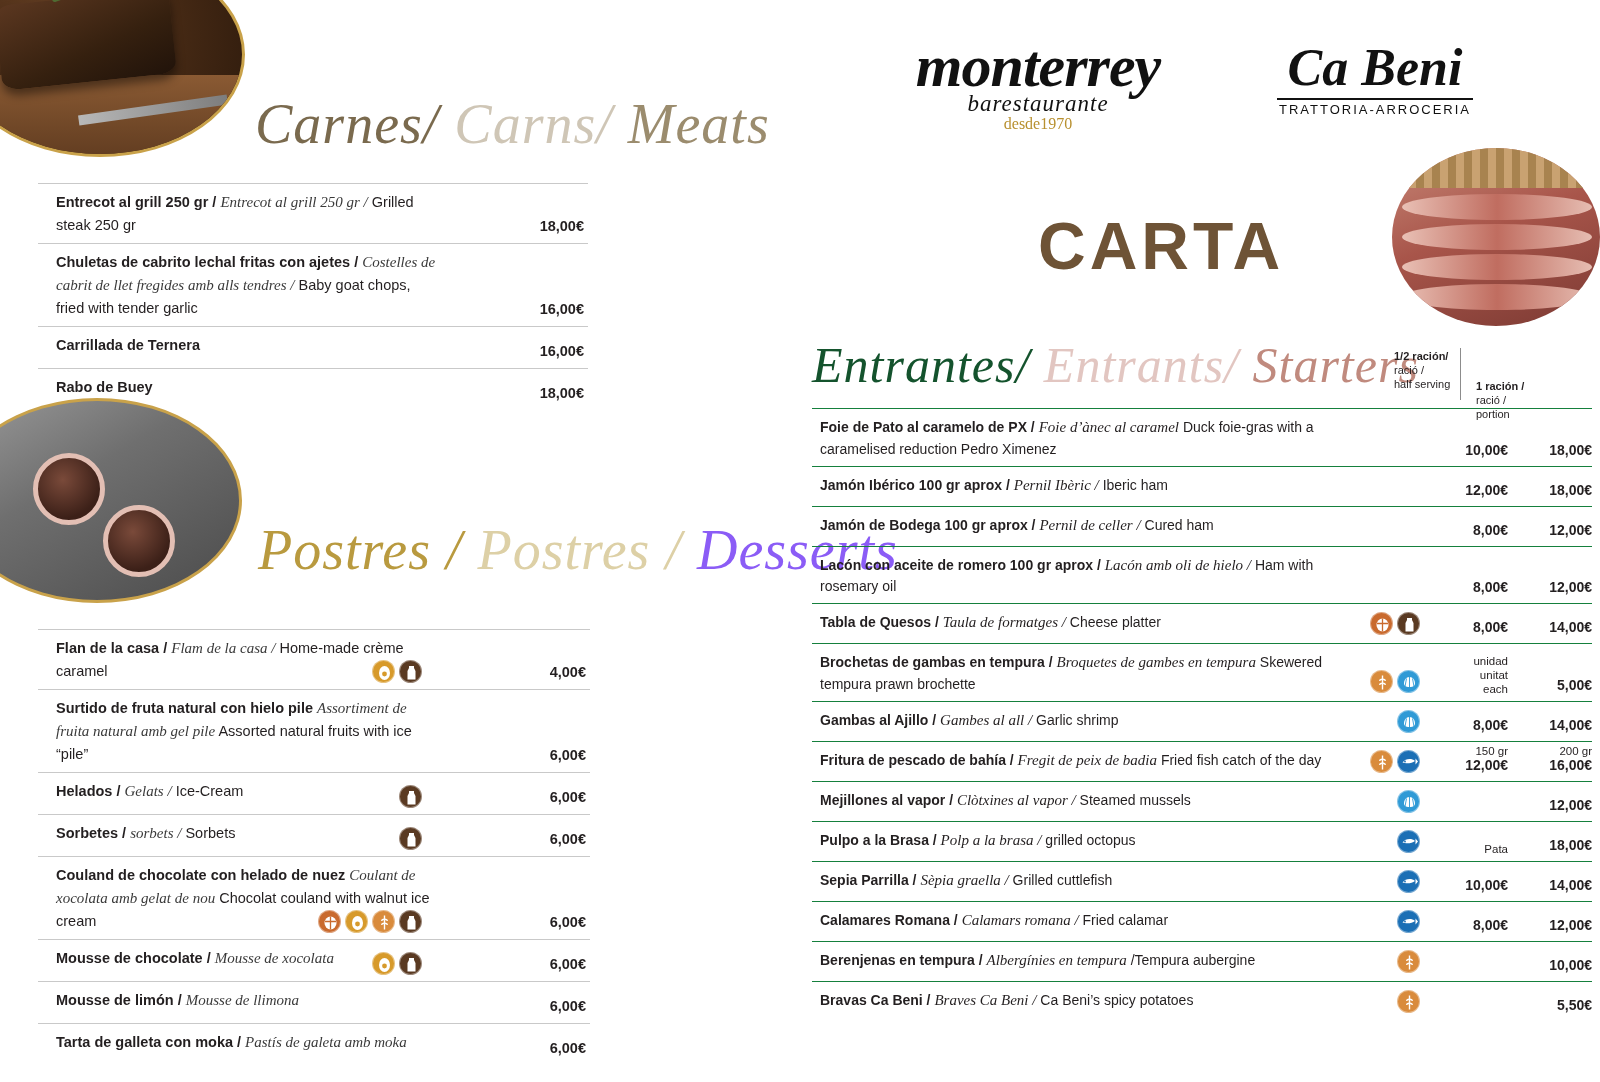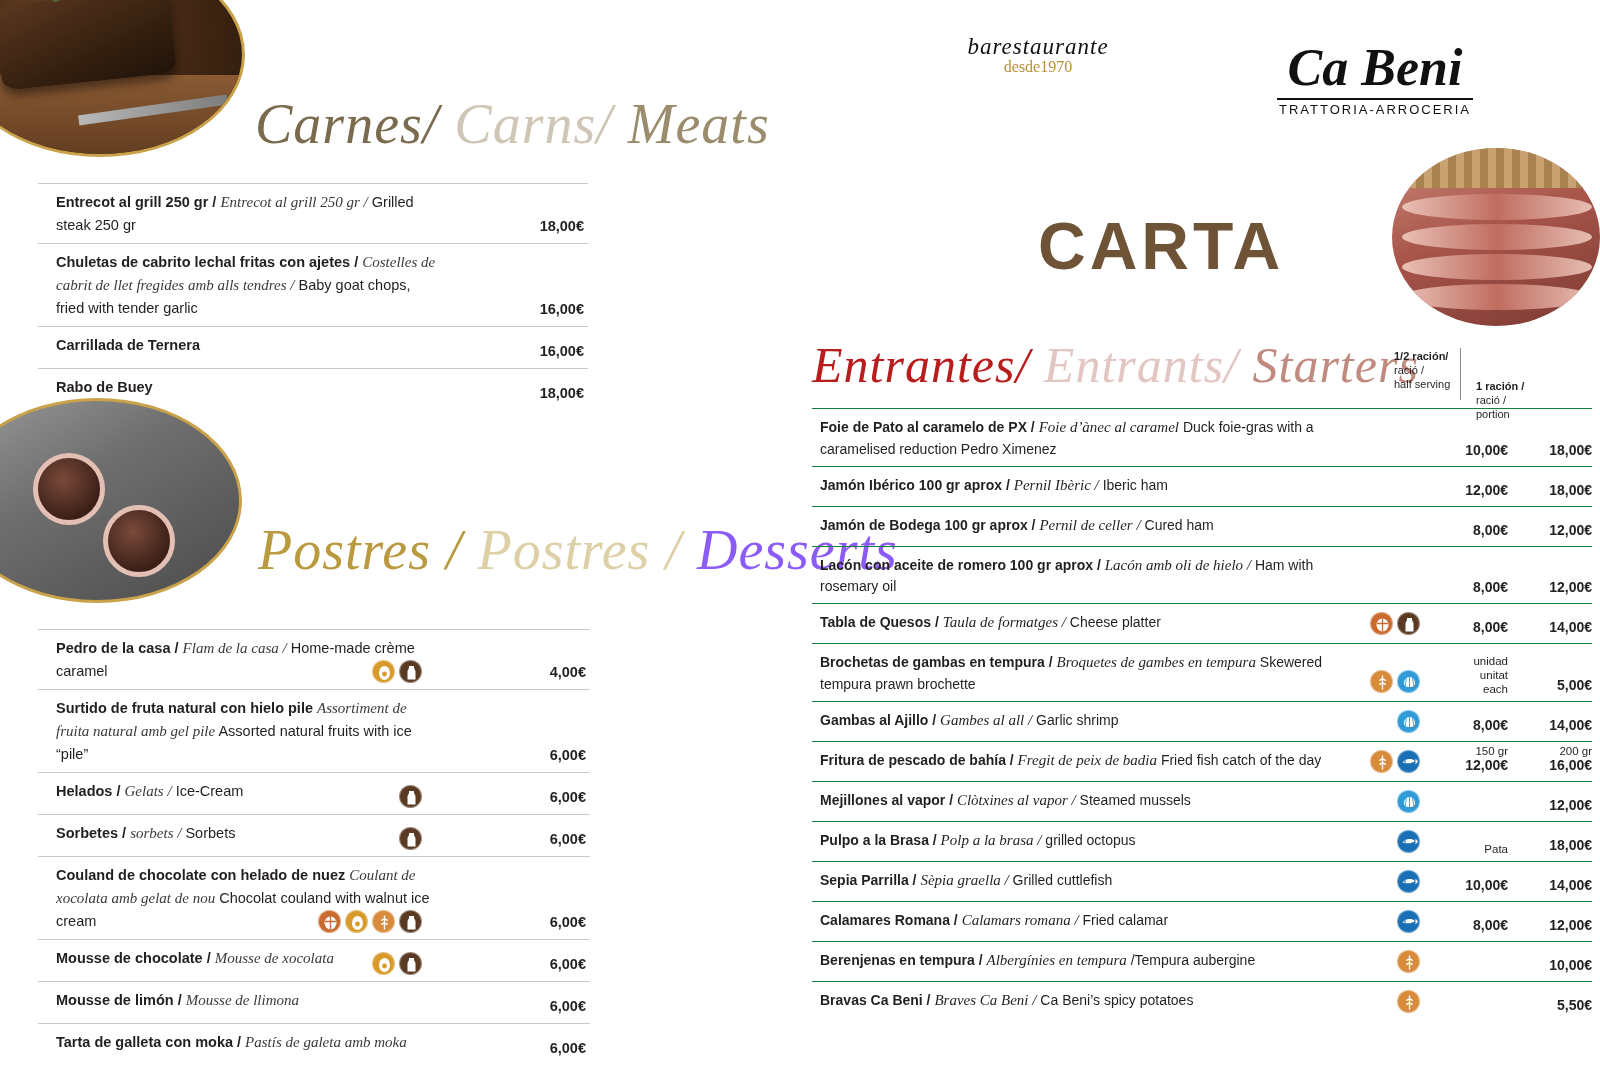--- a/index.html
+++ b/index.html
@@ -156,21 +156,21 @@
     position:absolute; left:0; top:0; width:208px; height:40px;
     background:repeating-linear-gradient(90deg,#c9a271 0 8px,#a8834f 8px 16px);
   }
 
   #carta-title {
     position:absolute; left:238px; top:208px;
     font-size:66px; font-weight:bold; letter-spacing:4px; color:#6e5336;
   }
 
   #title-entrantes { position:absolute; left:12px; top:336px; font-size:50px; white-space:nowrap; }
-  #title-entrantes .w1 { color:#b91c1c;font-family:Liberation Serif, serif; }
+  #title-entrantes .w1 { color:#14532d;font-family:Liberation Serif, serif; }
   #title-entrantes .w2 { color:#e2c6c1; }
   #title-entrantes .w3 { color:#c08a7e; }
 
   .col-head { position:absolute; font-size:11px; line-height:1.25; color:#231f20; }
   #col-head-half { left:594px; top:350px; width:66px; }
   #col-head-full { left:676px; top:350px; width:66px;margin-top:30px; }
   .col-head .ln-b { font-weight:bold; }
   .col-divider { position:absolute; left:660px; top:348px; width:1px; height:52px; background:#8c8c8c; }
 
   #starters-block { position:absolute; left:12px; top:408px; width:780px; }
@@ -239,21 +239,21 @@
   <div class="section-title script" id="title-postres">
     <span class="w1">Postres</span>
     <span class="w1">/</span>
     <span class="w2">Postres</span>
     <span class="w2">/</span>
     <span class="w3">Desserts</span>
   </div>
 
   <div class="menu-block" id="desserts-block">
       <div class="item">
-        <div class="names"><span class="es">Pedro de la casa /</span> <span class="ca">Flam de la casa  /</span> <span class="en">Home-made crème caramel</span></div>
+        <div class="names"><span class="es">Flan de la casa /</span> <span class="ca">Flam de la casa  /</span> <span class="en">Home-made crème caramel</span></div>
         <span class="icons">
           <span class="icon ic-egg">
             <svg viewBox="0 0 23 23">
               <ellipse cx="11.5" cy="12" rx="5.5" ry="7" fill="#fff"></ellipse>
               <circle cx="11.5" cy="13" r="2.4" fill="#d79a2b"></circle>
             </svg>
           </span>
           <span class="icon ic-milk">
             <svg viewBox="0 0 23 23">
               <path d="M9 5h5v2l1.5 3v8.5h-8V10L9 7z" fill="#fff"></path>
@@ -341,20 +341,21 @@
       <div class="item">
         <div class="names"><span class="es">Tarta de galleta con moka /</span> <span class="ca">Pastís de galeta amb moka</span> </div>
         <span class="price">6,00€</span>
       </div>
     </div>
 </div>
 
 <div id="right-page">
 
   <div id="logo-monterrey">
+    <div class="brand">monterrey</div>
     <div class="sub">barestaurante</div>
     <div class="since">desde1970</div>
   </div>
 
   <div id="logo-cabeni">
     <div class="brand">Ca Beni</div>
     <div class="rule"></div>
     <div class="sub">TRATTORIA-ARROCERIA</div>
   </div>
 

